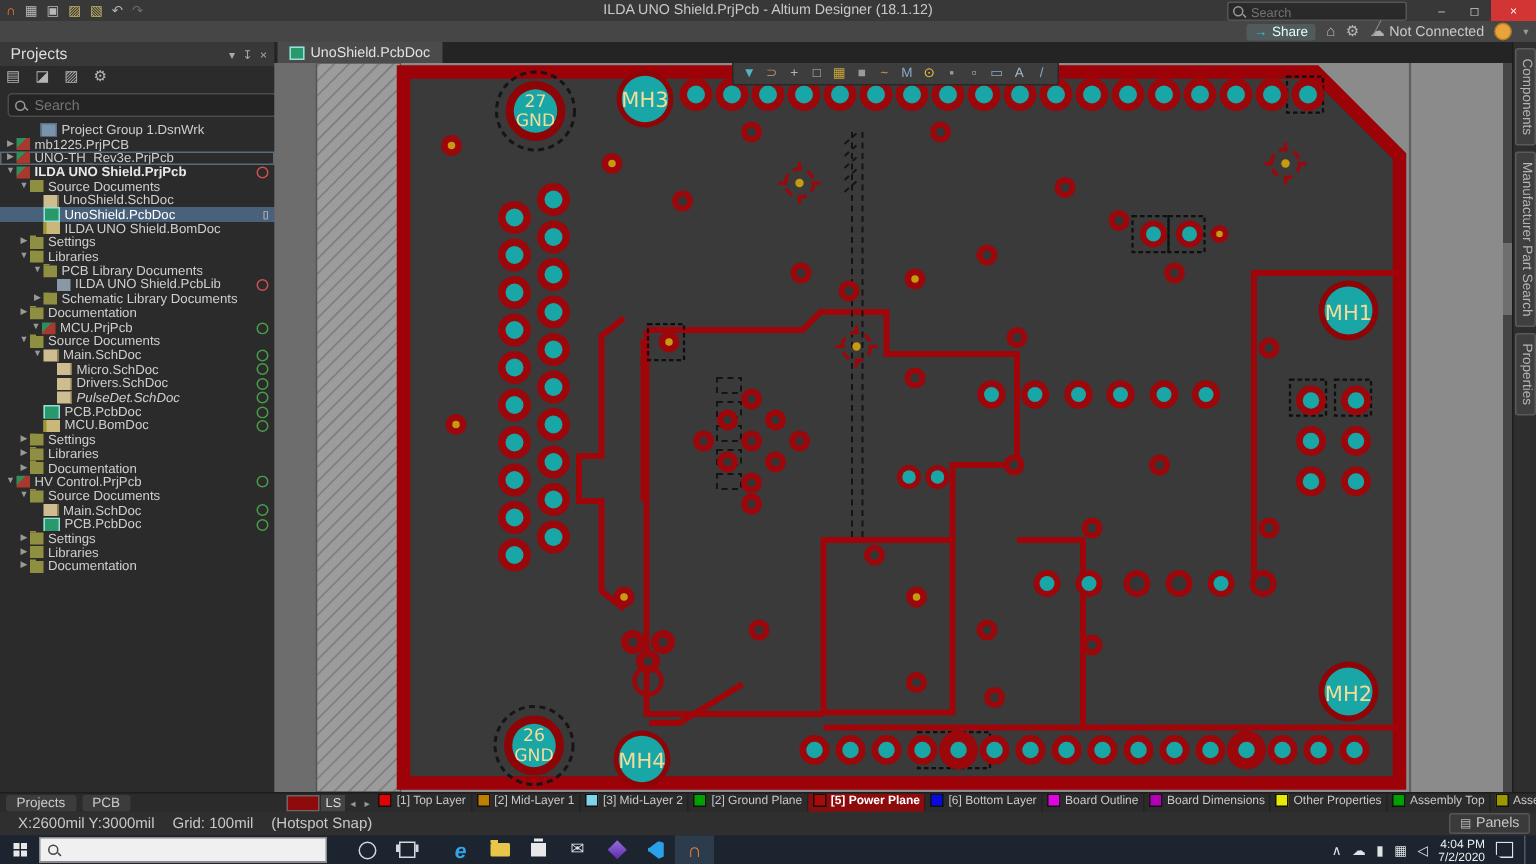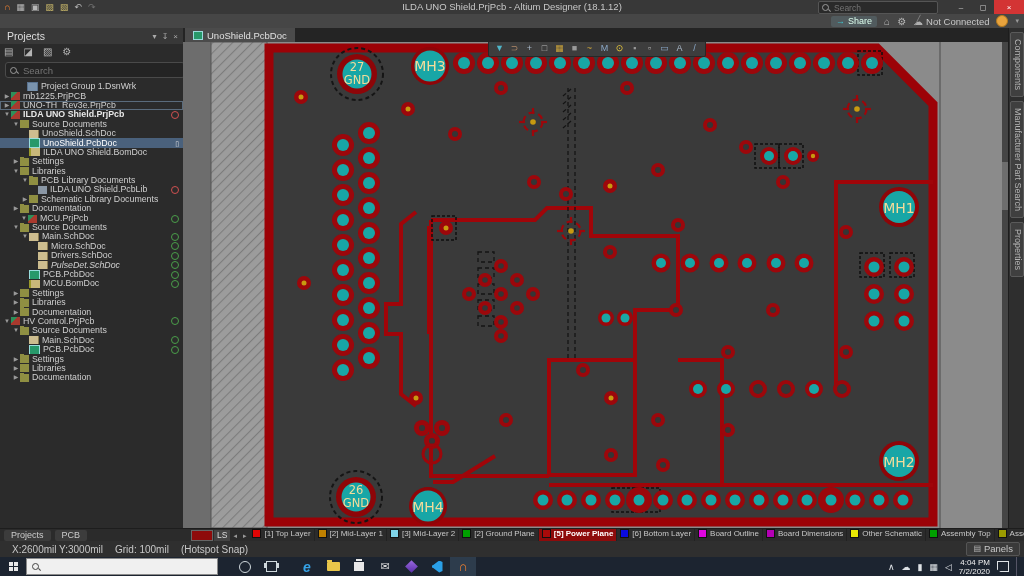--- a/index.html
+++ b/index.html
@@ -832,21 +832,21 @@
         <div class="ltab">
           <span class="sw" style="background: rgb(224, 5, 224);"></span>
           <span>Board Outline</span>
         </div>
         <div class="ltab">
           <span class="sw" style="background: rgb(180, 0, 180);"></span>
           <span>Board Dimensions</span>
         </div>
         <div class="ltab">
           <span class="sw" style="background: rgb(232, 232, 5);"></span>
-          <span>Other Schematic</span>
+          <span>Other Properties</span>
         </div>
         <div class="ltab">
           <span class="sw" style="background: rgb(0, 160, 0);"></span>
           <span>Assembly Top</span>
         </div>
         <div class="ltab">
           <span class="sw" style="background: rgb(154, 154, 0);"></span>
           <span>Assembly Bottom</span>
         </div>
       </div>

